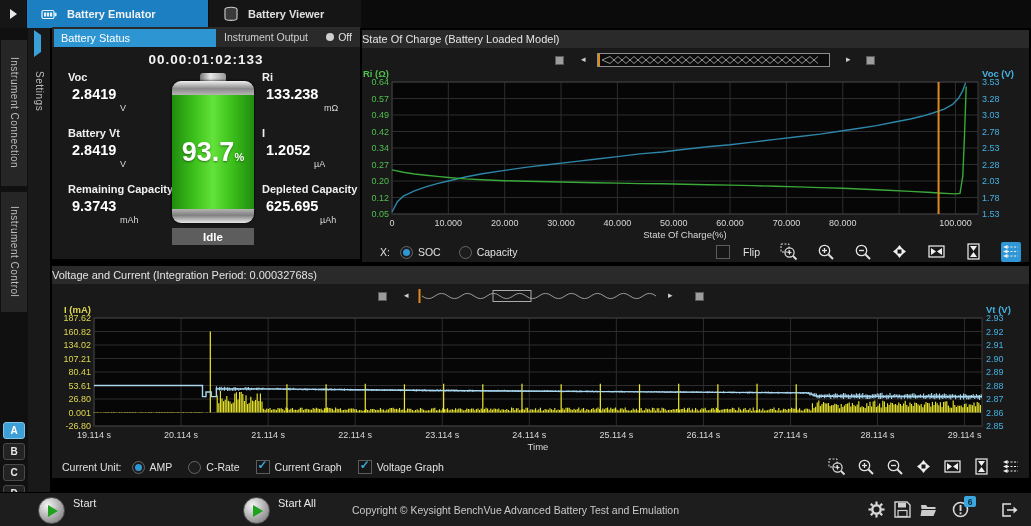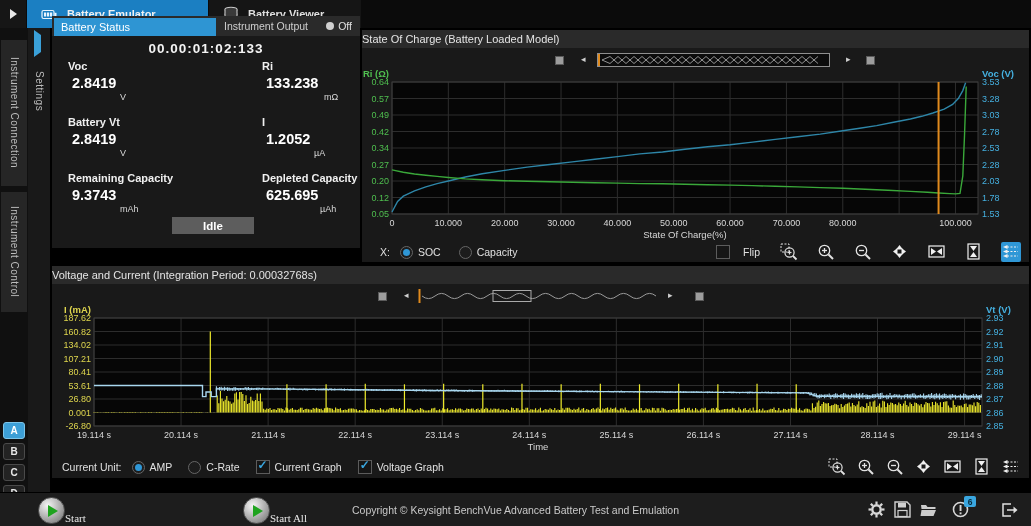--- a/index.html
+++ b/index.html
@@ -69,21 +69,21 @@
   .radio{width:11px;height:11px;border-radius:50%;background:#1c1c1c;border:1px solid #666;display:inline-block;position:relative;margin-right:5px;}
   .radio.sel::after{content:"";position:absolute;left:2px;top:2px;width:7px;height:7px;border-radius:50%;background:#2f97d6;}
   .chk{width:12px;height:12px;background:#161616;border:1px solid #5c5c5c;display:inline-block;position:relative;margin-right:5px;}
   .chk.checked::after{content:"✓";position:absolute;left:1px;top:-3px;color:#3aa7e0;font-size:12px;font-weight:bold;}
   .tbi{width:18px;height:18px;display:inline-block;}
   .tbi-wrap{margin-left:9px;cursor:pointer;display:inline-flex;padding:1px;border-radius:2px;}
   .tbi-wrap.on{background:#2f97d6;}
 
   
   .footer{position:absolute;left:0;top:492px;width:1031px;height:34px;background:#1d1d1d;border-top:1px solid #000;z-index:5;}
-  .startbtn{position:absolute;top:4px;display:flex;align-items:flex-end;cursor:pointer;font-family:Liberation Serif, serif;}
+  .startbtn{position:absolute;top:4px;display:flex;align-items:flex-start;gap:8px;cursor:pointer;}
   .startcircle{width:25px;height:25px;border-radius:50%;background:radial-gradient(circle at 35% 30%,#f5f5f5,#8e8e8e 75%);
     border:1px solid #555;display:flex;align-items:center;justify-content:center;}
   .startcircle .tri{width:0;height:0;border-top:6px solid transparent;border-bottom:6px solid transparent;border-left:10px solid #1fa31f;margin-left:3px;}
   .startlabel{font-size:11px;color:#e8e8e8;}
   .copyright{position:absolute;left:0;right:0;top:11px;text-align:center;font-size:10.5px;color:#cicic1;color:#c9c9c9;}
   .fico{position:absolute;top:8px;width:17px;height:17px;cursor:pointer;}
   .badge{position:absolute;top:-5px;right:-7px;min-width:10px;height:11px;background:#3aa7e0;color:#062c3f;
     font-size:8.5px;font-weight:bold;border-radius:2px;display:flex;align-items:center;justify-content:center;padding:0 1px;}
   .exportbox{position:absolute;right:6px;top:8px;display:flex;align-items:center;gap:13px;cursor:pointer;font-size:11px;color:#e8e8e8;flex-direction:column;}
 
@@ -227,21 +227,21 @@
     </div>
   </div>
 
   <div class="settingsrail">
     <div style="position:absolute;left:6px;top:7px;"><span class="tri-right"></span></div>
     <div class="vtab" style="left:0;top:24px;height:78px;width:22px;background:transparent;">
       <span>Settings</span>
     </div>
   </div>
 
-  <div class="panel" style="left:52px;top:16px;width:308px;height:232px;">
+  <div class="panel" style="left:52px;top:27px;width:308px;height:232px;">
     <div class="phead" style="padding-left:0;">
       <div class="bs-tab">
         <span>Battery Status</span>
       </div>
       <span class="io-label">Instrument Output</span>
       <span class="io-state">
         <span class="io-dot"></span>
         <span>Off</span>
       </span>
     </div>
@@ -271,20 +271,30 @@
       <div class="lb">Remaining Capacity</div>
       <div class="vl">9.3743</div>
       <div class="un">mAh</div>
     </div>
     <div class="fld" style="left:210px;top:156px;">
       <div class="lb">Depleted Capacity</div>
       <div class="vl">625.695</div>
       <div class="un" style="margin-left:58px;">µAh</div>
     </div>
 
+    <div class="batt">
+      <div class="batt-term"></div>
+      <div class="batt-body">
+        <div class="batt-cap"></div>
+        <div class="batt-green">
+          <span class="soc-big"><span>93.7</span><span class="soc-pct">%</span></span>
+        </div>
+        <div class="batt-capb"></div>
+      </div>
+    </div>
     <div class="idle">Idle</div>
   </div>
 
   <div class="panel" style="left:362px;top:30px;width:667px;height:232px;">
     <div class="phead" style="height:18px;">
       <span>State Of Charge (Battery Loaded Model)</span>
     </div>
     <div style="position:absolute;left:0;top:20px;width:667px;height:18px;">
       <span class="sq" style="left:193px;"></span>
       <span class="sarr" style="left:219px;">◂</span>

